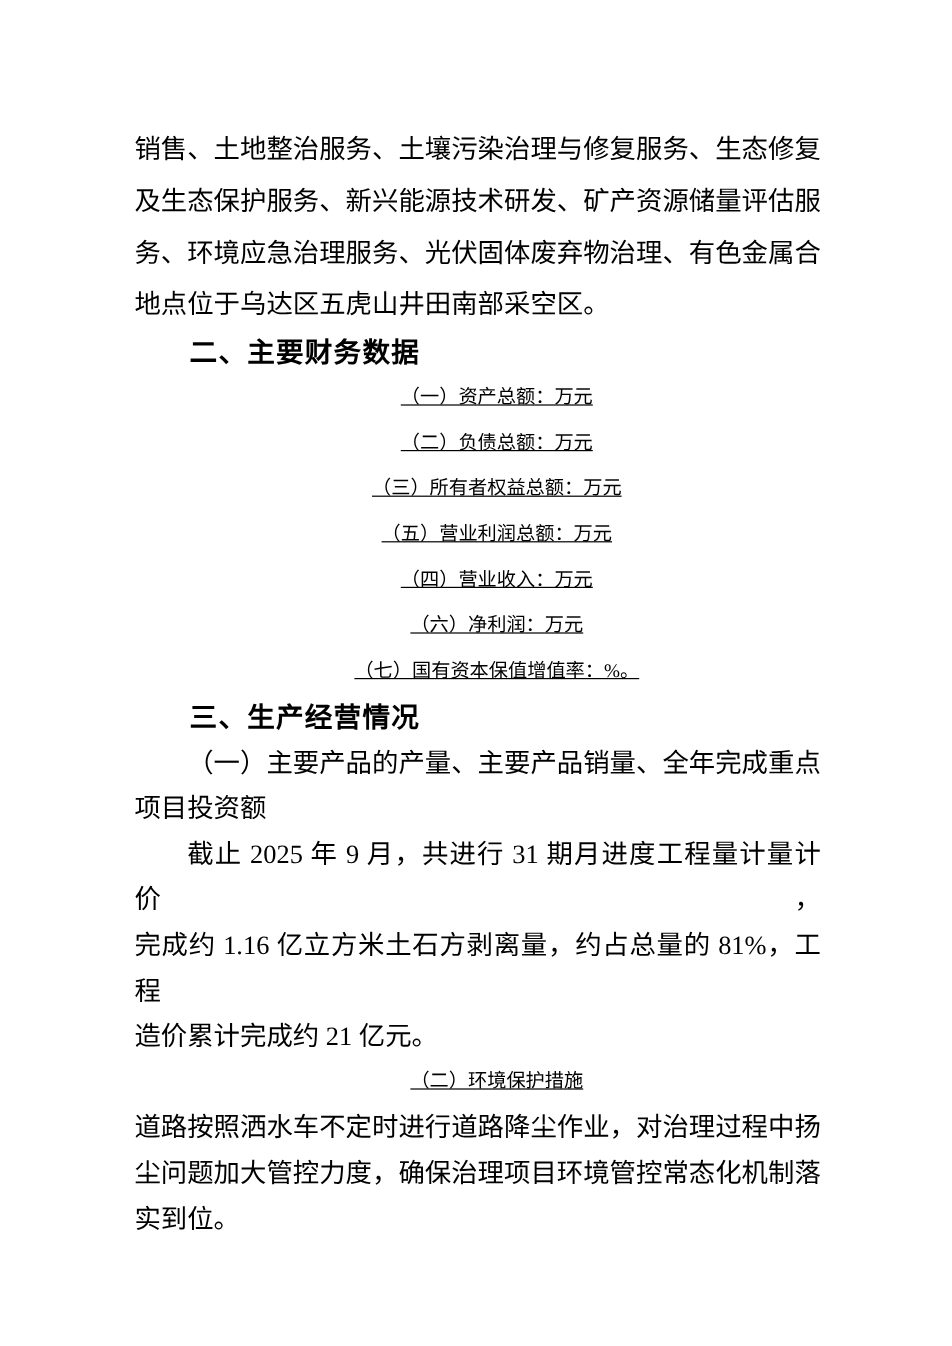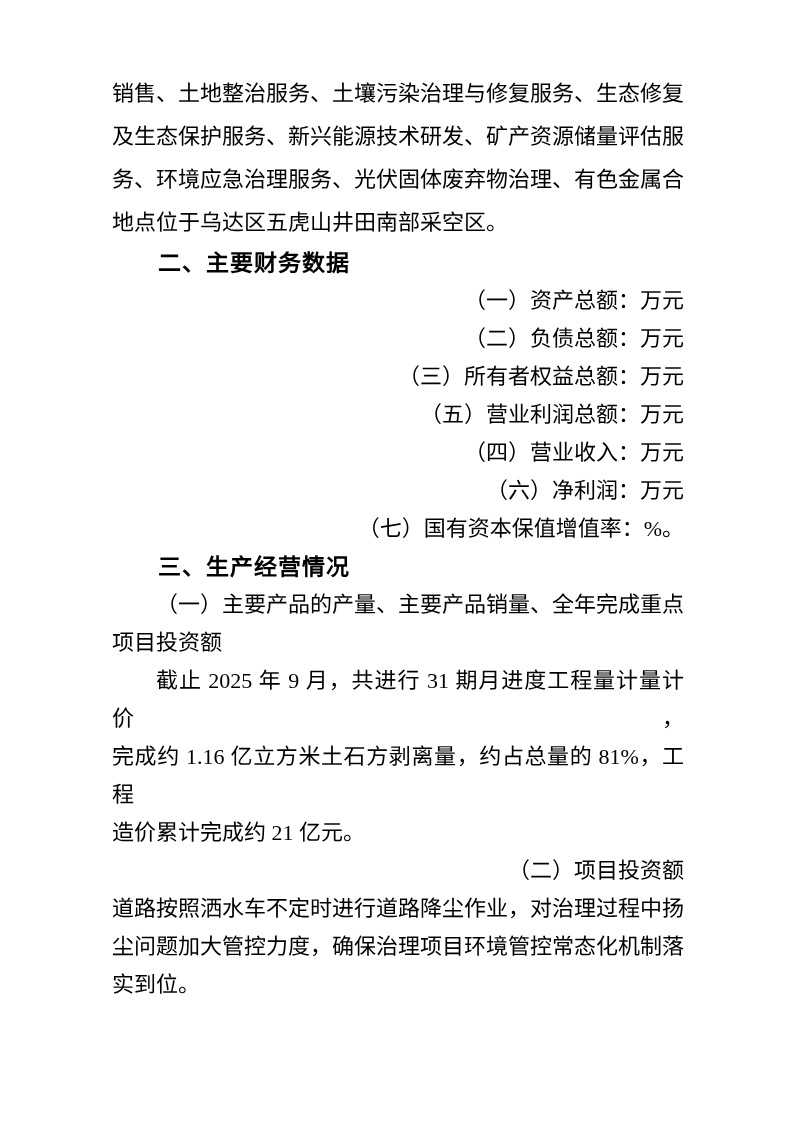--- a/index.html
+++ b/index.html
@@ -12,43 +12,44 @@
     width: 793px;
     height: 1122px;
     background: #ffffff;
     overflow: hidden;
     font-family: "Liberation Serif", "DejaVu Serif", serif;
     color: #000000;
   }
   .content {
     position: absolute;
     left: 112px;
-    top: 72px;
+    top: 103px;
     width: 572px;
   }
   .para { margin: 0; padding: 0; }
   .line {
     font-size: 22px;
     line-height: 38px;
     text-align: justify;
     text-align-last: justify;
     white-space: nowrap-none;
   }
   
   .para-cont .line { line-height: 43px; }
   .line.last {
     text-align: center;
     text-align-last: left;
   }
   .ind { text-indent: 2em; }
   .li {
-    font-size: 22px;
+    font-size: 16px;
     line-height: 38px;
     text-indent: 2em;
-    text-align: right;
+    text-align: center;
+    text-decoration: underline;
   }
   .heading {
     font-family: Liberation Sans, sans-serif;
     font-weight: 700;
     font-size: 23px;
     line-height: 38px;
     text-indent: 2em;
     letter-spacing: 1px;
     text-align: left;
   }
@@ -82,21 +83,21 @@
       <div class="line ind">（一）主要产品的产量、主要产品销量、全年完成重点</div>
       <div class="line last">项目投资额</div>
     </div>
 
     <div class="para">
       <div class="line ind">截止 2025 年 9 月，共进行 31 期月进度工程量计量计价，</div>
       <div class="line">完成约 1.16 亿立方米土石方剥离量，约占总量的 81%，工程</div>
       <div class="line last">造价累计完成约 21 亿元。</div>
     </div>
 
-    <div class="li">（二）项目投资额</div>
+    <div class="li">（二）环境保护措施</div>
 
     <div class="para">
       <div class="line">道路按照洒水车不定时进行道路降尘作业，对治理过程中扬</div>
       <div class="line">尘问题加大管控力度，确保治理项目环境管控常态化机制落</div>
       <div class="line last">实到位。</div>
     </div>
 
   </div>
 </div>
 

